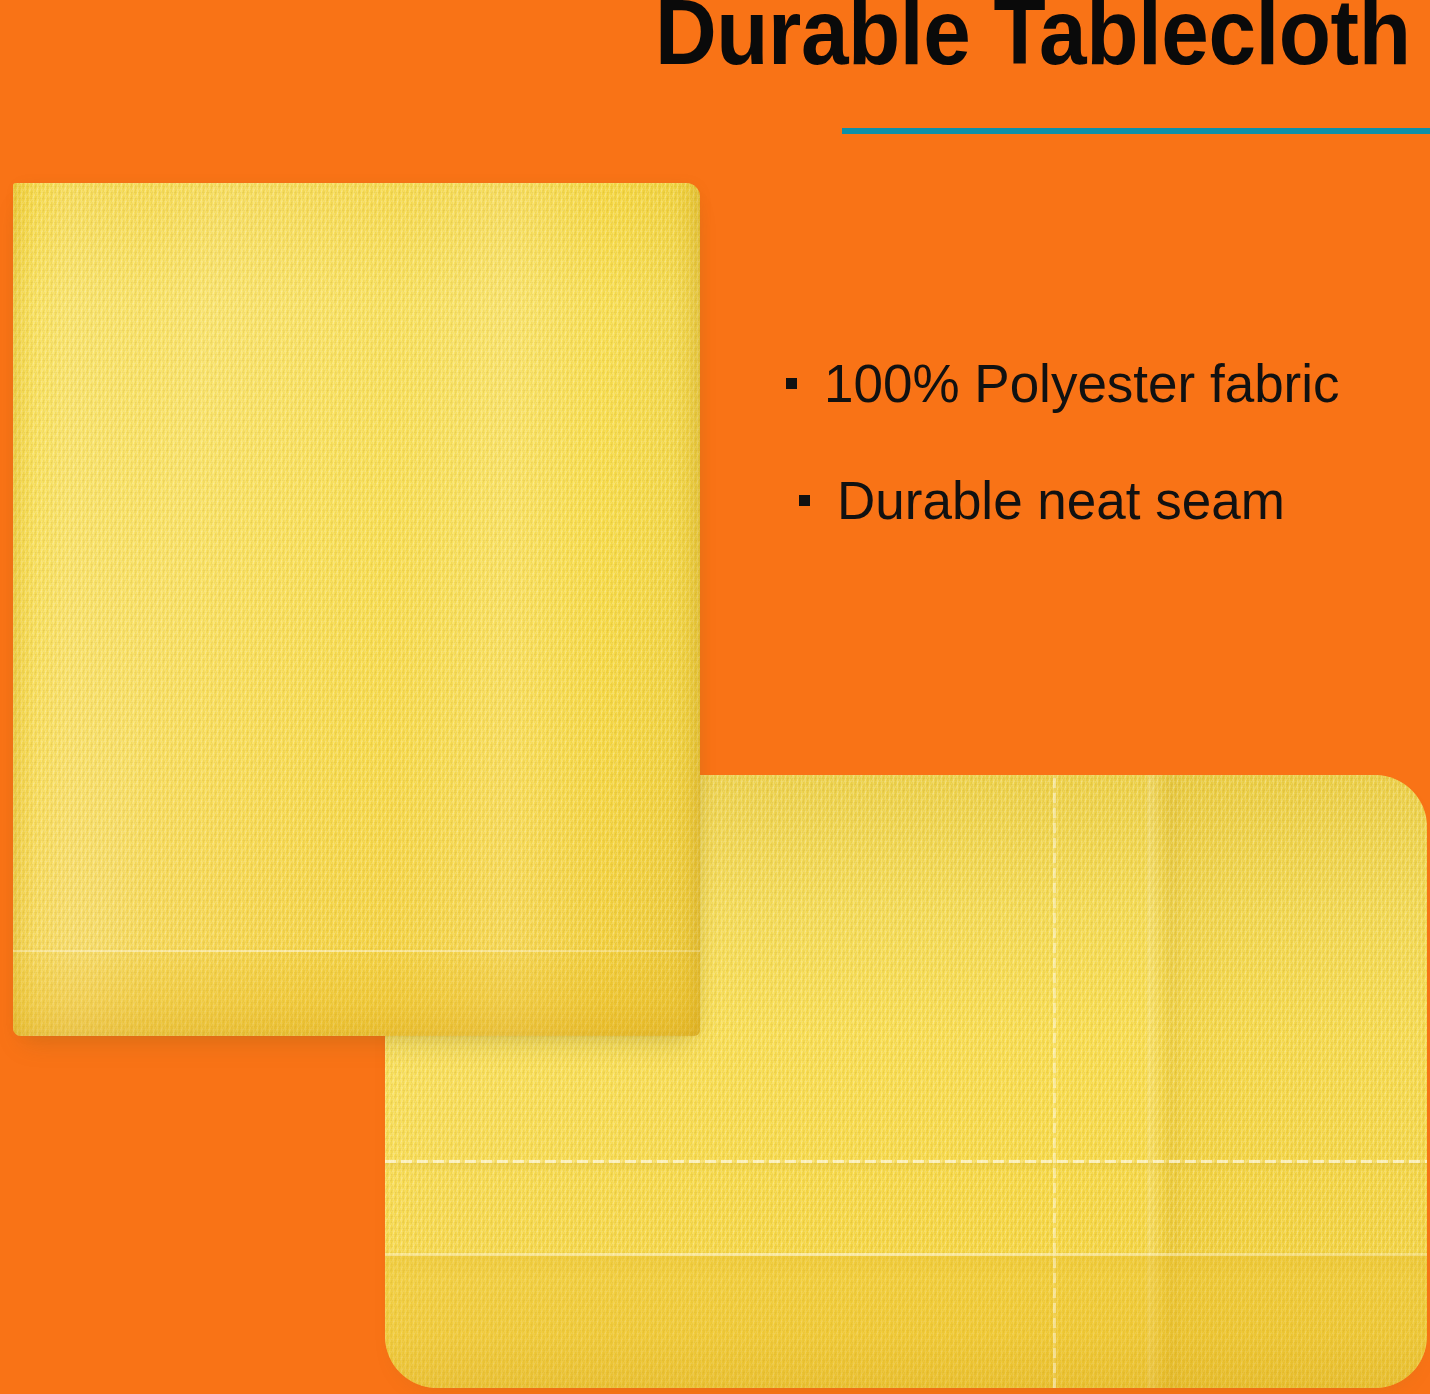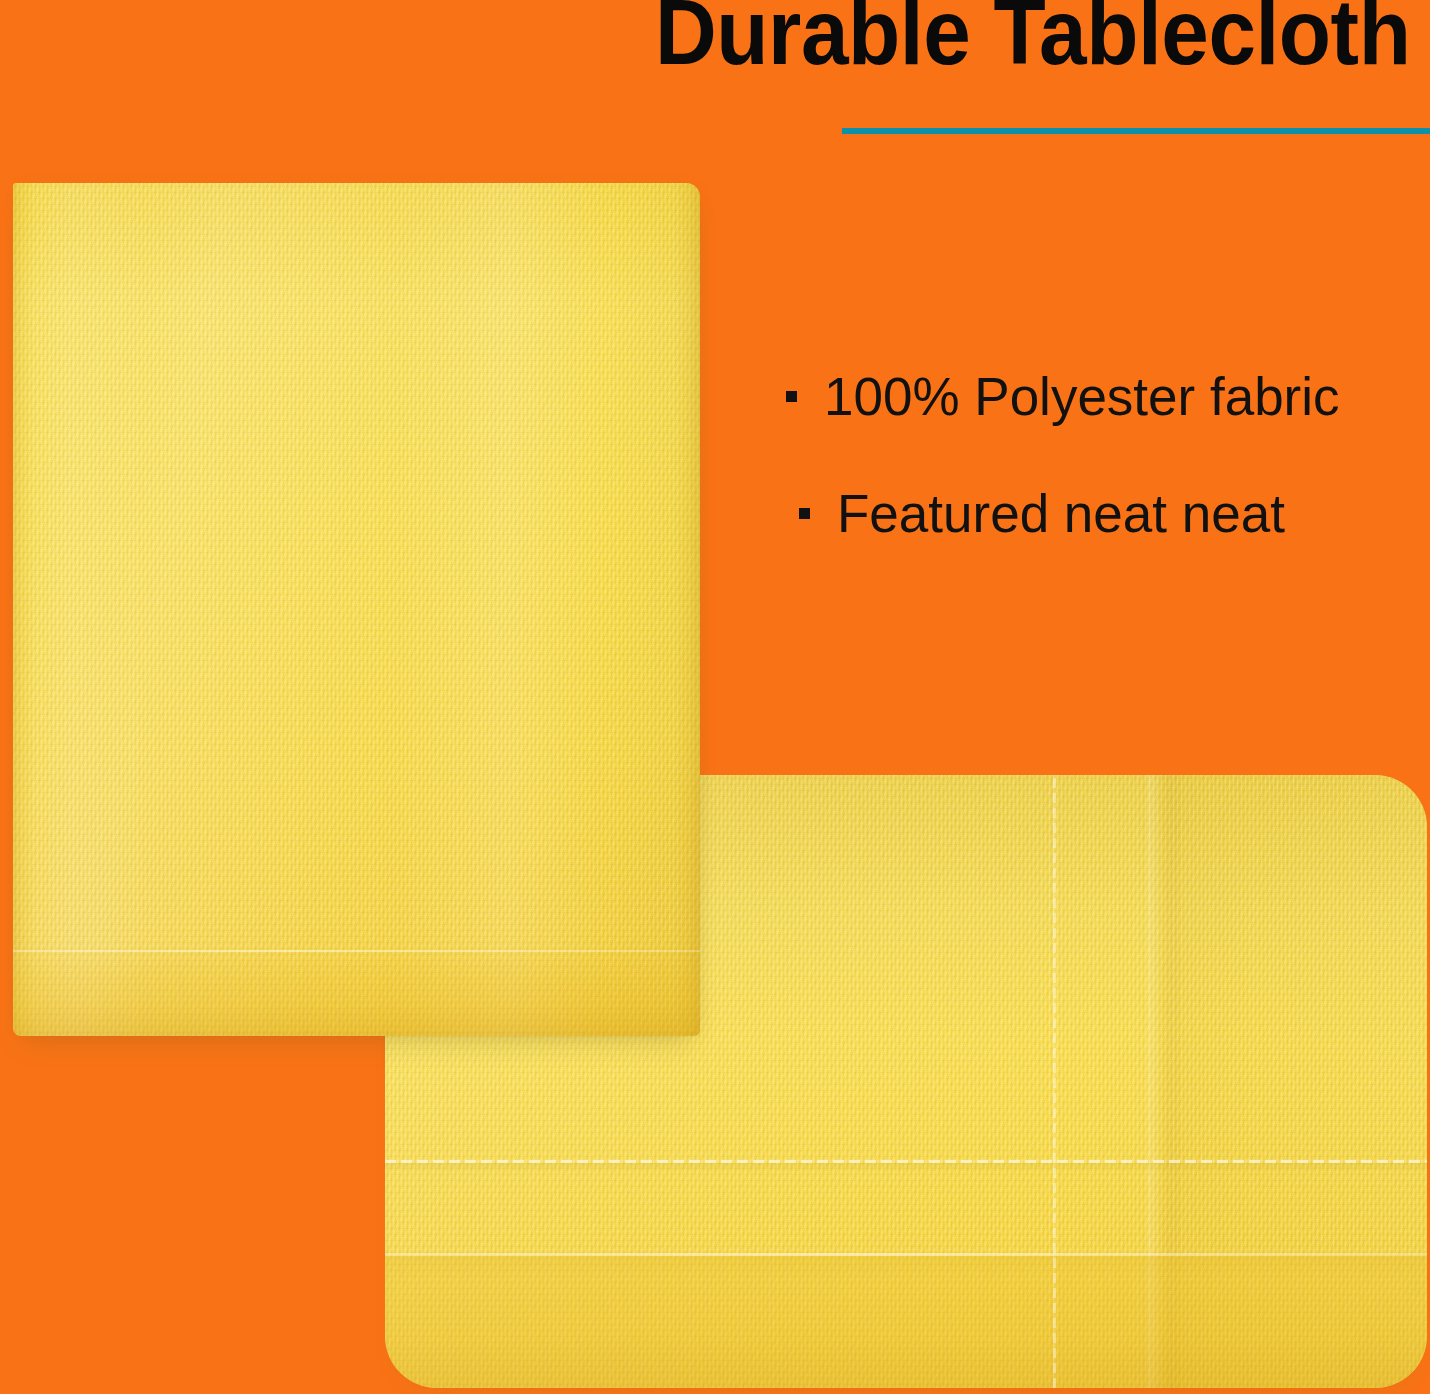--- a/index.html
+++ b/index.html
@@ -44,21 +44,20 @@
     width: 595px;
     height: 6px;
     background: #0d90a9;
   }
 
   .bullets {
     position: absolute;
     left: 786px;
     top: 352px;
     width: 640px;
-    margin-top: 13px;
   }
   .bullet-row {
     position: relative;
     display: flex;
     align-items: center;
     height: 62px;
     margin-bottom: 55px;
   }
   .bullet-row.indented { padding-left: 13px; }
 
@@ -323,21 +322,21 @@
 
   <div class="bullets">
 
     <div class="bullet-row">
       <span class="bullet-mark"></span>
       <span class="bullet-text">100% Polyester fabric</span>
     </div>
 
     <div class="bullet-row indented">
       <span class="bullet-mark"></span>
-      <span class="bullet-text">Featured neat neat</span>
+      <span class="bullet-text">Durable neat seam</span>
     </div>
 
   </div>
 
   <div id="cloth-lower">
     <div class="top-shade"></div>
     <div class="panel-right"></div>
     <div class="fold-v"></div>
     <div class="weave"></div>
     <div class="twill"></div>

